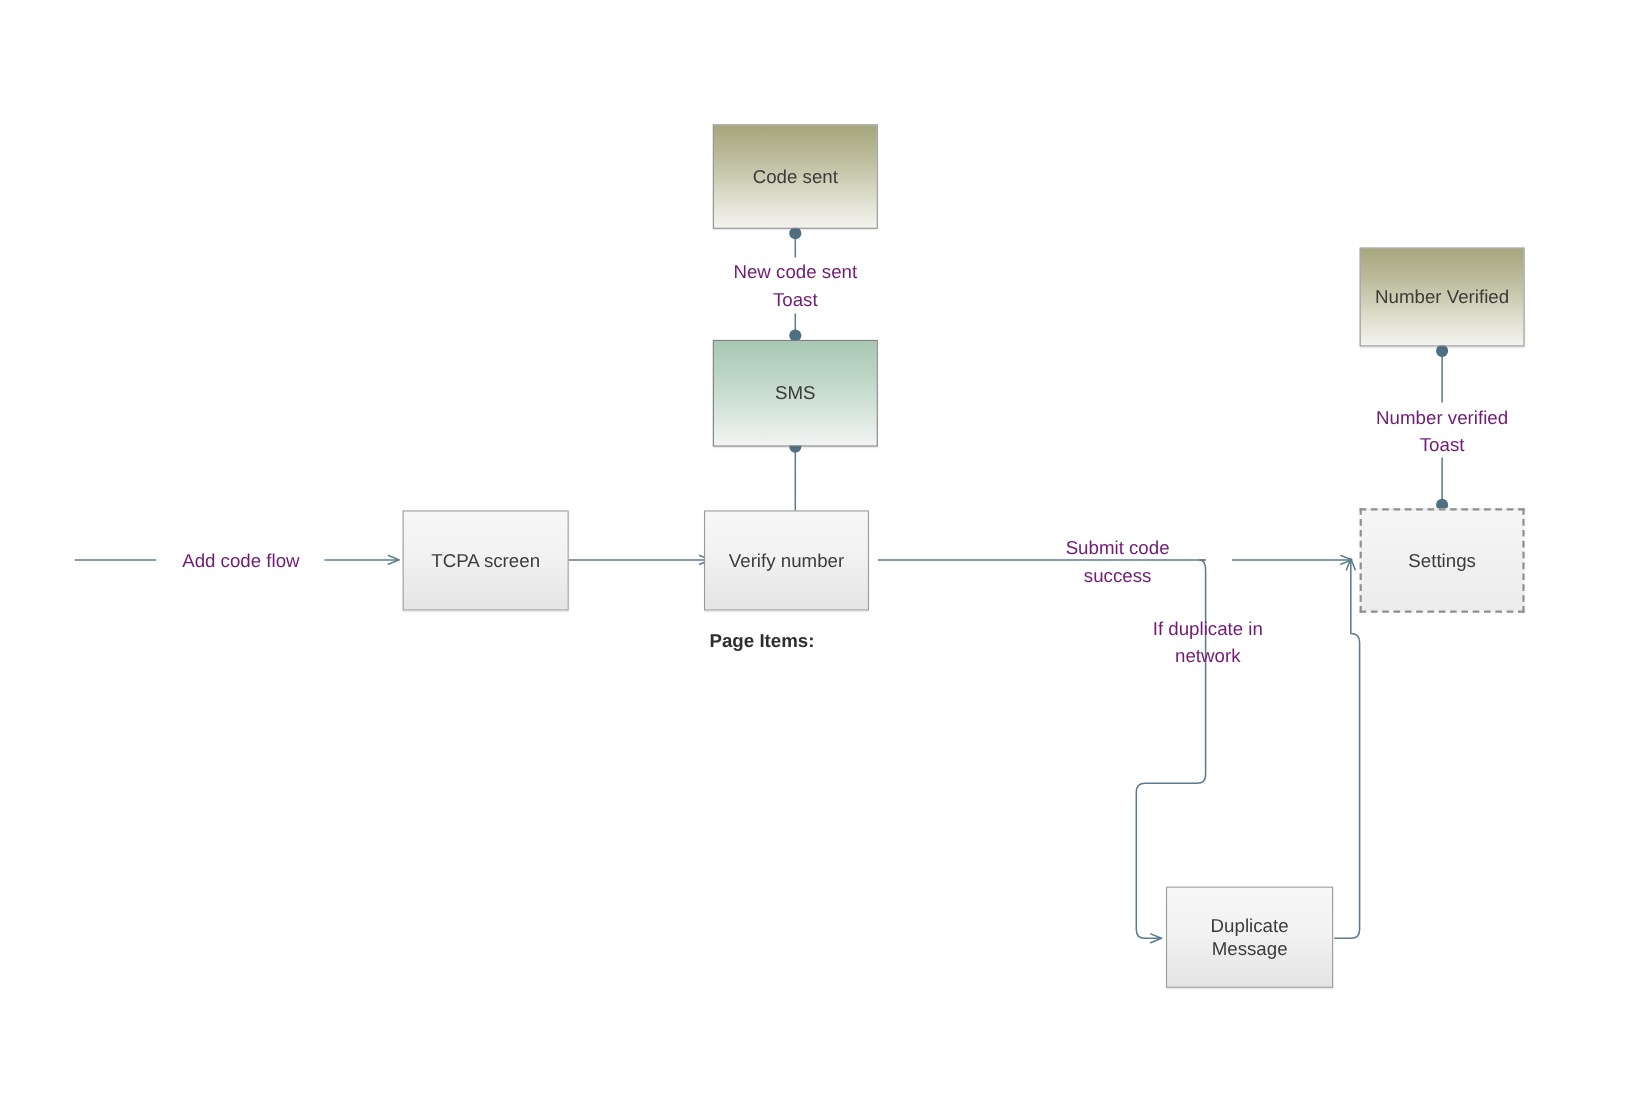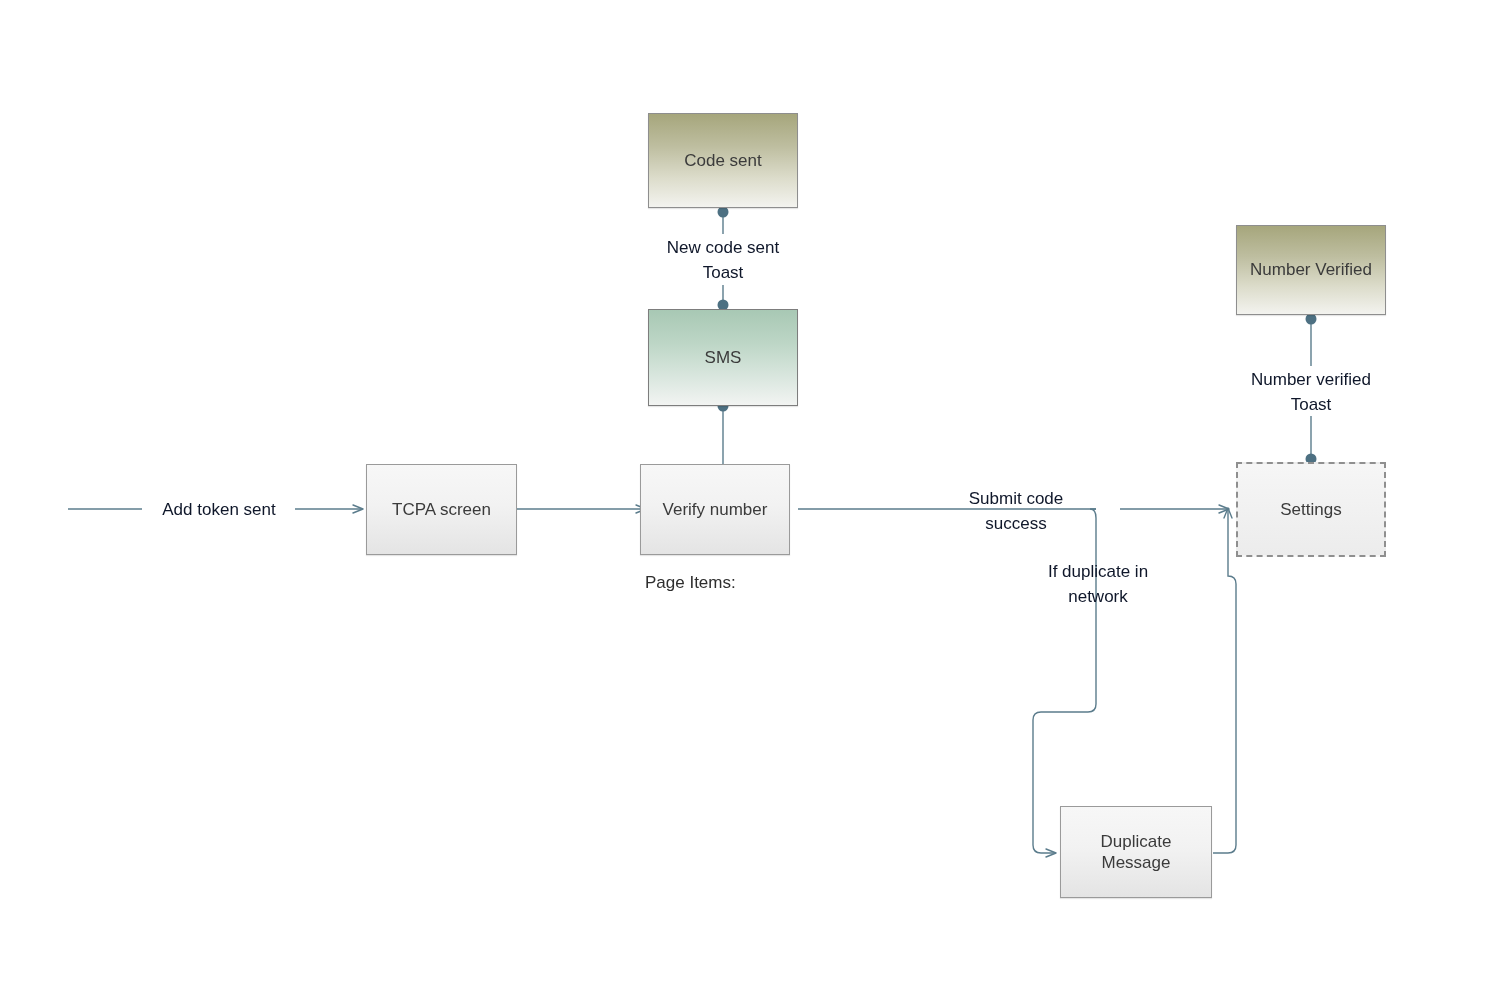--- a/index.html
+++ b/index.html
@@ -59,35 +59,35 @@
   .node-dashed {
     border: 2px dashed #8f8f8f;
     background: linear-gradient(to bottom, #f6f6f6 0%, #f1f1f1 50%, #ececec 100%);
   }
 
   
   .label {
     position: absolute;
     font-size: 17px;
     line-height: 1.45;
-    color: #0f172a;
+    color: #701a75;
     text-align: center;
     white-space: pre-line;
   }
 
   
   .items-block {
     position: absolute;
     font-size: 17px;
     line-height: 1.38;
     color: #2e2e2e;
     text-align: left;
   }
   .items-title {
-    font-weight: normal;
+    font-weight: bold;
     display: block;
     margin-bottom: 1px;
     text-align: center;
   }
   .items-list {
     list-style: none;
     margin: 0;
     padding: 0;
   }
   .items-list li {
@@ -182,21 +182,21 @@
 
   <div class="node node-dashed" style="left:1236px; top:462px; width:150px; height:95px;">
     <span>Settings</span>
   </div>
 
   <div class="node node-grey" style="left:1060px; top:806px; width:152px; height:92px; white-space:pre-line;">
     <span>Duplicate
 Message</span>
   </div>
 
-  <div class="label" style="left:148px; top:498px; width:142px;">Add token sent</div>
+  <div class="label" style="left:148px; top:498px; width:142px;">Add code flow</div>
 
   <div class="label" style="left:633px; top:236px; width:180px;">New code sent
 Toast</div>
 
   <div class="label" style="left:930px; top:487px; width:172px;">Submit code
 success</div>
 
   <div class="label" style="left:1012px; top:560px; width:172px;">If duplicate in
 network</div>
 

